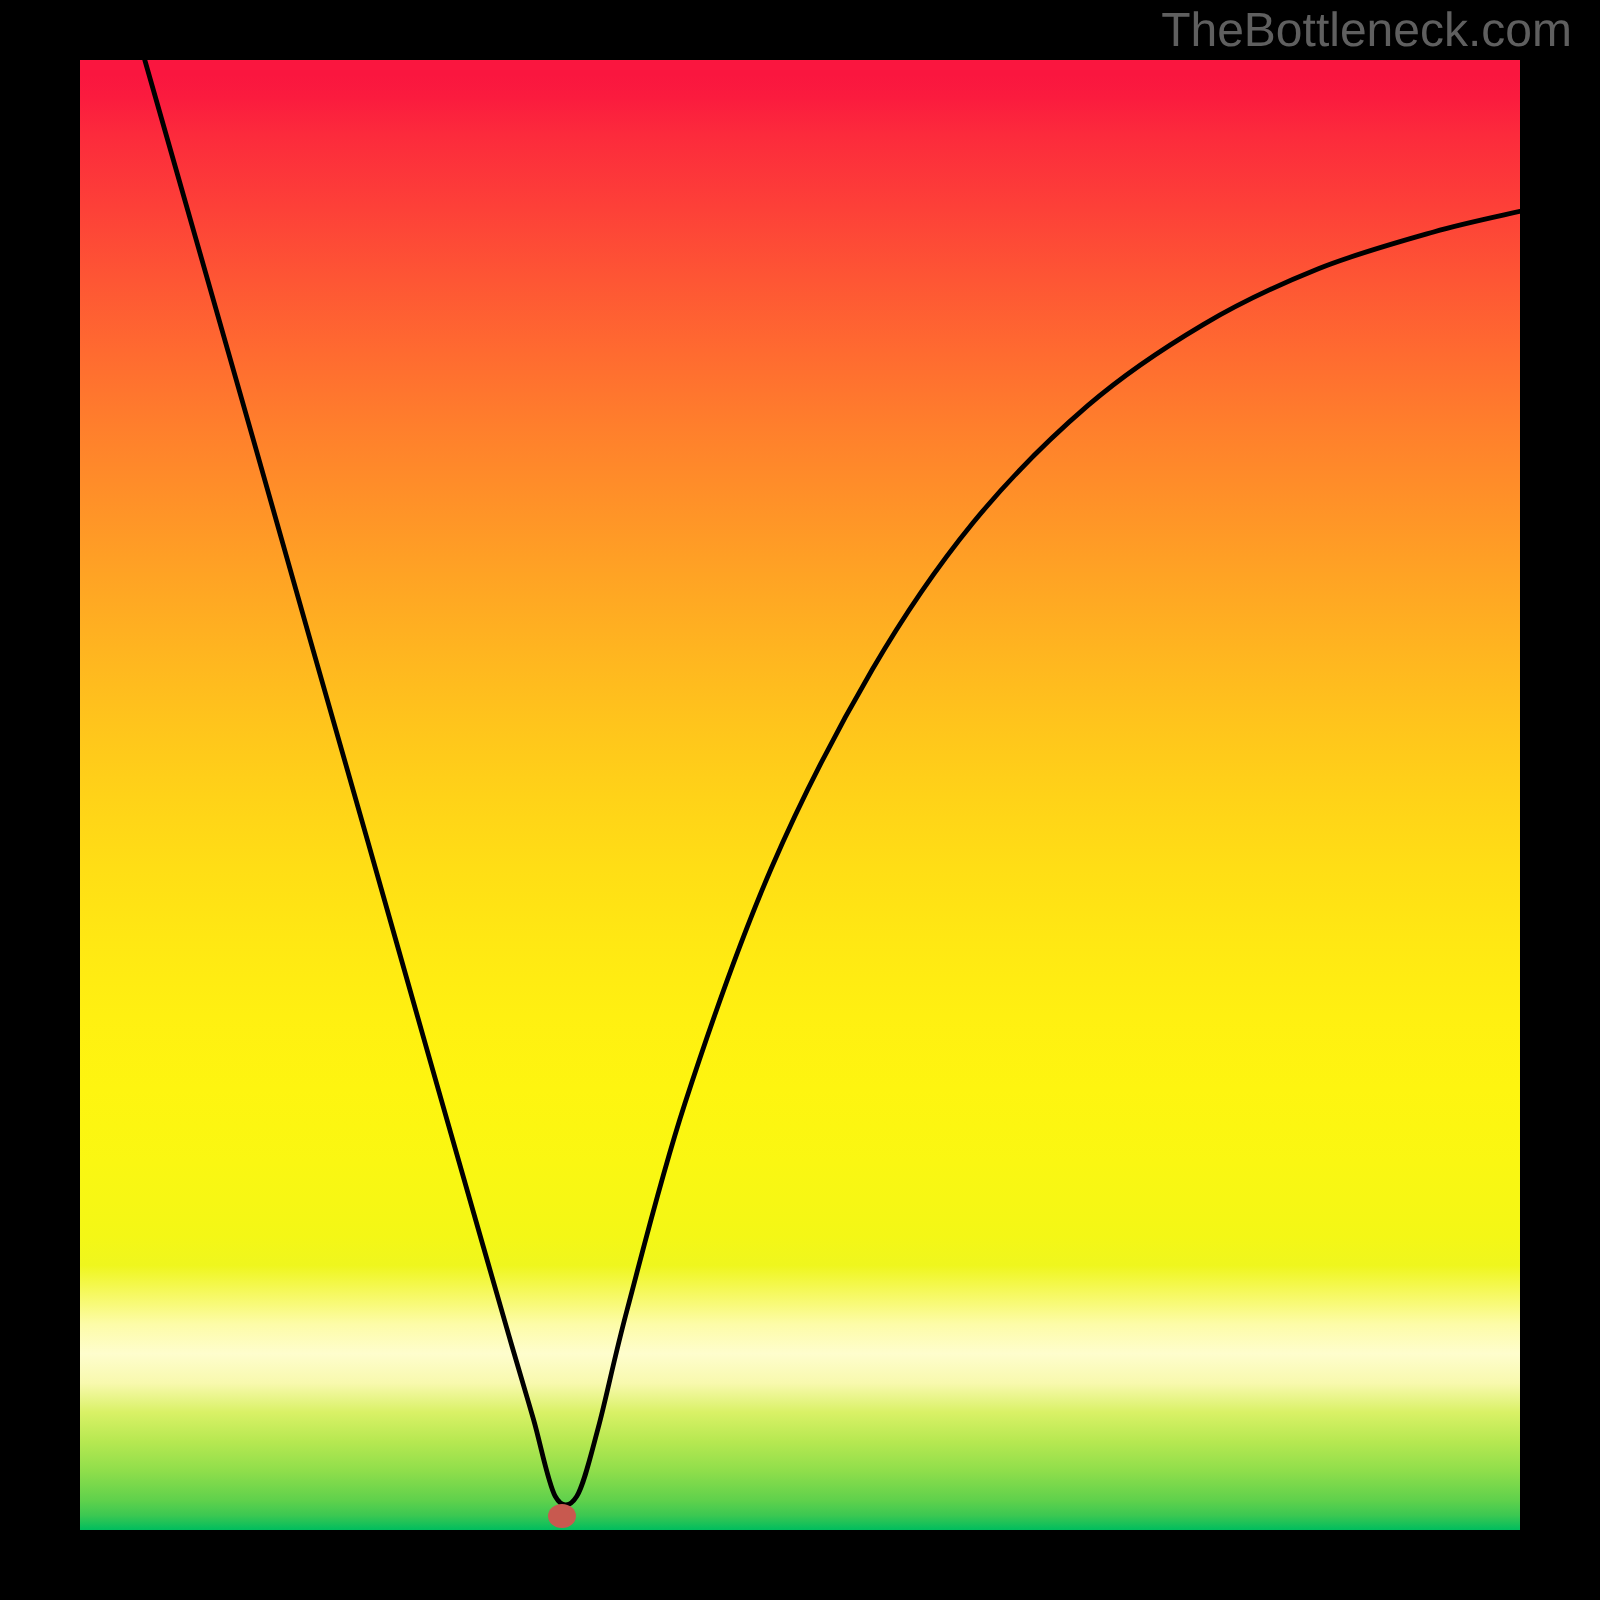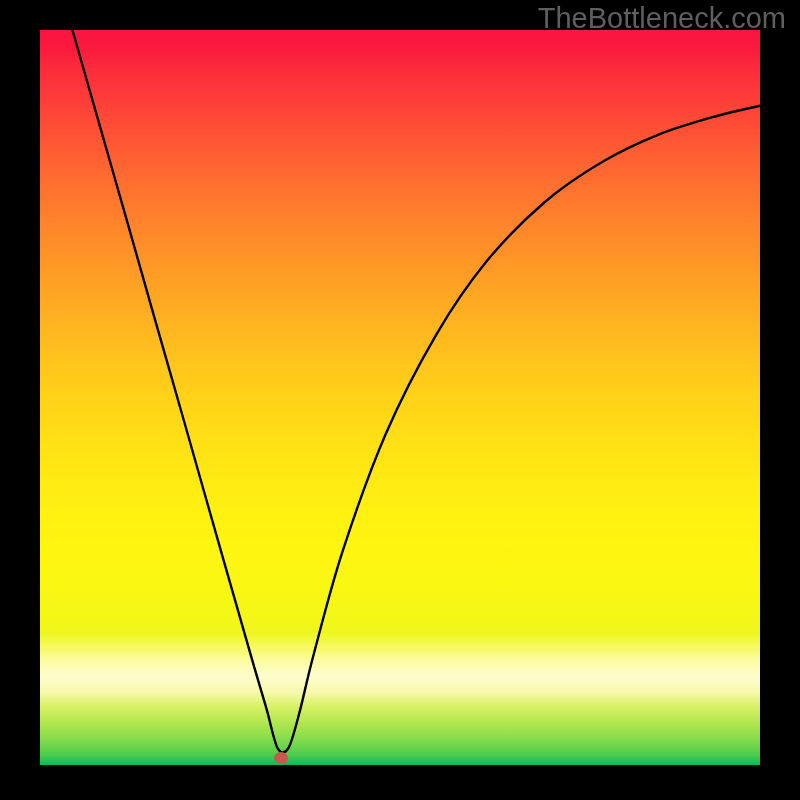--- a/index.html
+++ b/index.html
@@ -72,21 +72,21 @@
     width: 14px;
     height: 12px;
     border-radius: 50%;
     transform: translate(-50%, -50%);
   }
   .attribution {
     position: absolute;
     top: 2px;
     right: 14px;
     font-family: Arial, Helvetica, sans-serif;
-    font-size: 29px;
+    font-size: 24px;
     font-weight: 400;
     color: #5f5f5f;
     letter-spacing: 0px;
   }
 </style>
 </head>
 <body>
 
 <div class="frame">
 

